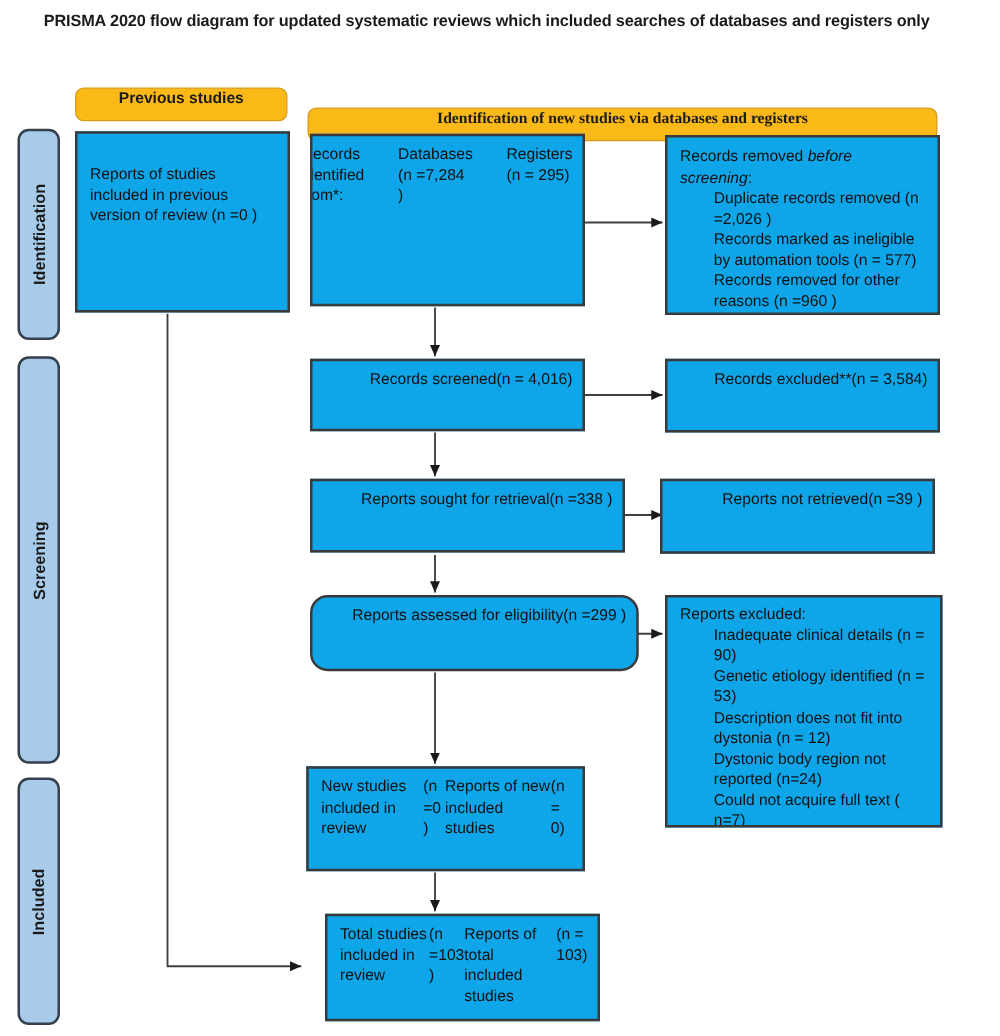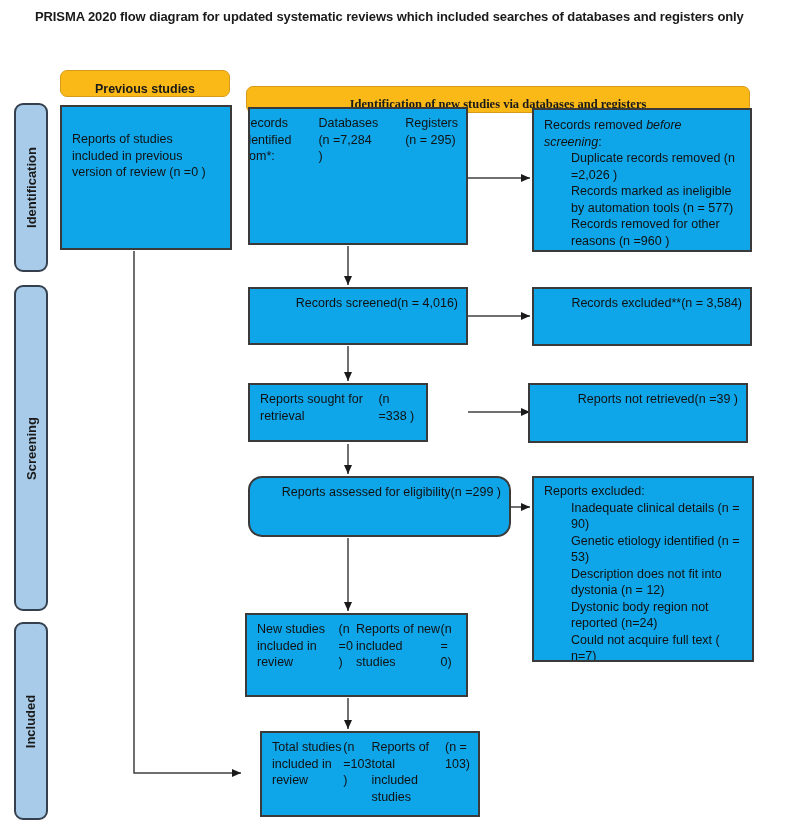--- a/index.html
+++ b/index.html
@@ -17,21 +17,21 @@
     font-family:"Liberation Sans", sans-serif;color:var(--text);
   }
   .title{
     position:absolute;left:35px;top:8px;width:748px;
     font-size:13px;font-weight:bold;line-height:1.45;letter-spacing:-0.1px;color:#1a1a1a;
   }
   .arrows{position:absolute;left:0;top:0;}
   .hdr{
     position:absolute;height:27px;background:var(--header-orange);
     border:1.5px solid var(--header-border);border-radius:7px;
-    display:flex;align-items:flex-end;justify-content:center;
+    display:flex;align-items:flex-start;justify-content:center;
     font-size:12.5px;font-weight:bold;box-sizing:border-box;color:#1a1a1a;
   }
   .tab{
     position:absolute;left:14px;width:34px;background:var(--sidebar-blue);
     border:2px solid var(--sidebar-border);border-radius:9px;box-sizing:border-box;
     display:flex;align-items:center;justify-content:center;
   }
   .tab span{
     transform:rotate(-90deg);white-space:nowrap;
     font-size:13px;font-weight:bold;color:#1a1a1a;
@@ -111,21 +111,21 @@
   <div class="box center" style="left:248px;top:287px;width:220px;height:58px;">
     <div>Records screened</div>
     <div>(n = 4,016)</div>
   </div>
 
   <div class="box center" style="left:532px;top:287px;width:220px;height:59px;">
     <div>Records excluded**</div>
     <div>(n = 3,584)</div>
   </div>
 
-  <div class="box center" style="left:248px;top:383px;width:180px;height:59px;">
+  <div class="box center" style="left:248px;top:383px;width:252px;height:59px;">
     <div>Reports sought for retrieval</div>
     <div>(n =338 )</div>
   </div>
 
   <div class="box center" style="left:528px;top:383px;width:220px;height:60px;">
     <div>Reports not retrieved</div>
     <div>(n =39 )</div>
   </div>
 
   <div class="box center" style="left:248px;top:476px;width:263px;height:61px;border-radius:14px;">

